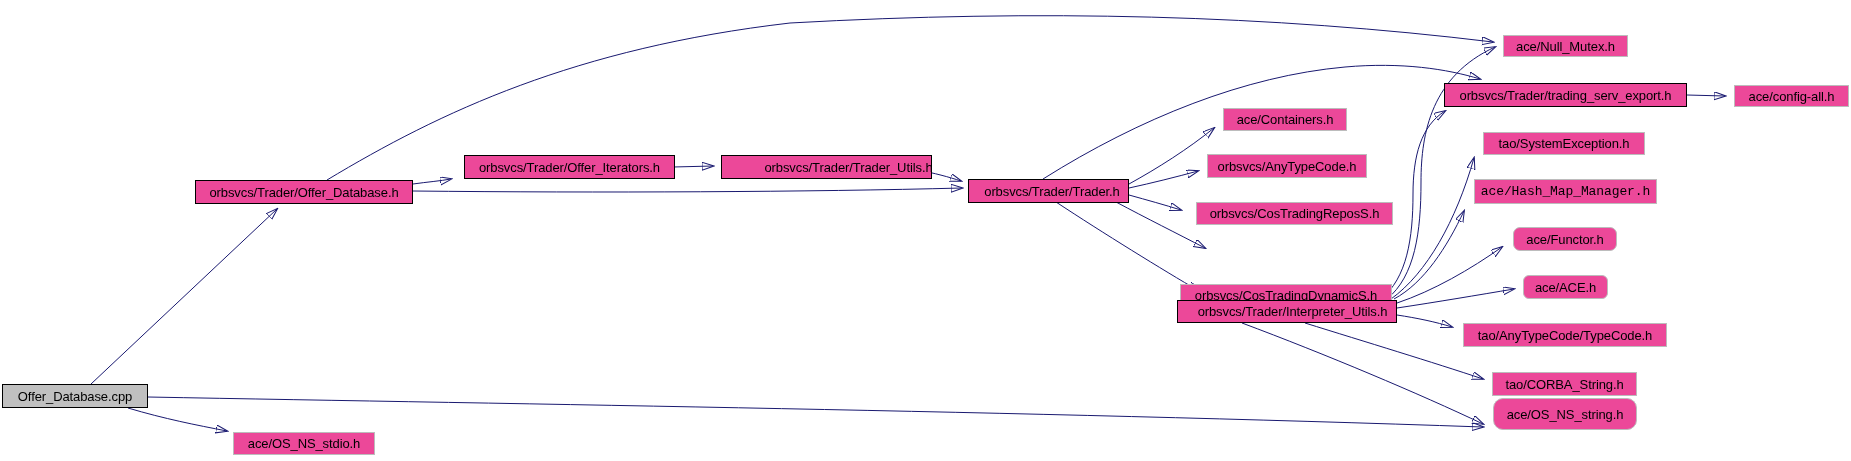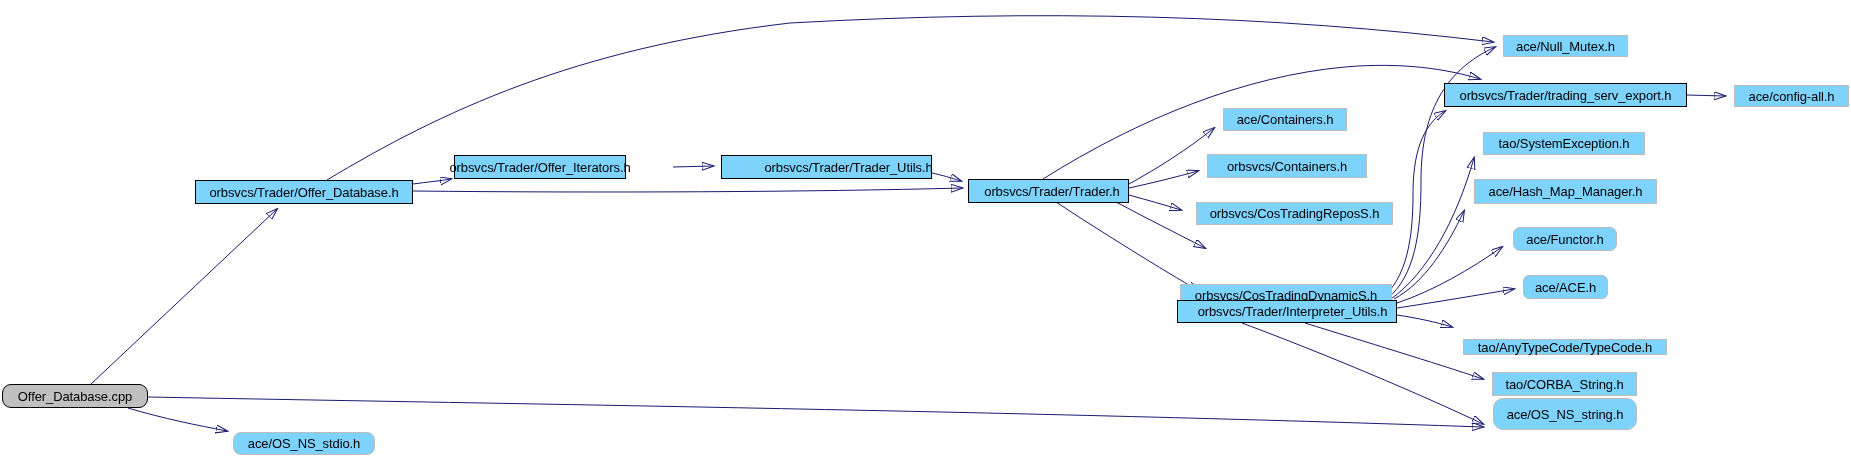--- a/index.html
+++ b/index.html
@@ -8,21 +8,21 @@
     width:1851px;height:461px;
     background:#ffffff;
     font-family:"Liberation Sans","DejaVu Sans",sans-serif;
     overflow:hidden;
   }
   .edge-layer{position:absolute;left:0;top:0;}
   .edge-layer path{fill:none;stroke:#191970;stroke-width:1;}
   .node{
     position:absolute;
     box-sizing:border-box;
-    background:#7dd3fc;
+    background:#ec4899;
     border:1px solid #bcbcbc;
     color:#000000;
     font-size:13px;
     line-height:1;
     display:flex;
     align-items:center;
     justify-content:center;
     white-space:nowrap;
     letter-spacing:-0.1px;
   }
@@ -60,35 +60,35 @@
         <path d="M1391,299 C1427,273 1456,221 1474,158" marker-end="url(#arrow)"></path>
         <path d="M1394,299 C1424,283 1447,247 1464,211" marker-end="url(#arrow)"></path>
         <path d="M1397,303 C1433,291 1471,269 1502,247" marker-end="url(#arrow)"></path>
         <path d="M1397,308 C1437,302 1478,295 1514,289" marker-end="url(#arrow)"></path>
         <path d="M1397,315 C1417,318 1436,322 1452,327" marker-end="url(#arrow)"></path>
         <path d="M1305,323 C1366,342 1432,362 1483,379" marker-end="url(#arrow)"></path>
         <path d="M1242,323 C1325,354 1420,394 1483,424" marker-end="url(#arrow)"></path>
       </g>
   </svg>
   <div id="nodes">
-      <div class="node root" style="left: 2px; top: 384px; width: 146px; height: 24px; border-radius: 9px;">Offer_Database.cpp</div>
-      <div class="node external" style="left: 233px; top: 432px; width: 142px; height: 23px; border-radius: 8px;">ace/OS_NS_stdio.h</div>
+      <div class="node root" style="left: 2px; top: 384px; width: 146px; height: 24px;">Offer_Database.cpp</div>
+      <div class="node external" style="left: 233px; top: 432px; width: 142px; height: 23px;">ace/OS_NS_stdio.h</div>
       <div class="node internal" style="left: 195px; top: 180px; width: 218px; height: 24px;">orbsvcs/Trader/Offer_Database.h</div>
-      <div class="node internal" style="left: 454px; top: 155px; width: 172px; height: 24px;">orbsvcs/Trader/Offer_Iterators.h</div>
+      <div class="node internal" style="left: 464px; top: 155px; width: 211px; height: 24px;">orbsvcs/Trader/Offer_Iterators.h</div>
       <div class="node internal" style="left: 721px; top: 155px; width: 211px; height: 24px; padding-left: 44px;">orbsvcs/Trader/Trader_Utils.h</div>
       <div class="node internal" style="left: 968px; top: 179px; width: 161px; height: 24px; padding-left: 7px;">orbsvcs/Trader/Trader.h</div>
       <div class="node external" style="left: 1223px; top: 108px; width: 124px; height: 23px;">ace/Containers.h</div>
-      <div class="node external" style="left: 1207px; top: 154px; width: 160px; height: 24px;">orbsvcs/Containers.h</div>
+      <div class="node external" style="left: 1207px; top: 154px; width: 160px; height: 24px;">orbsvcs/AnyTypeCode.h</div>
       <div class="node external" style="left: 1189px; top: 202px; width: 197px; height: 23px; margin-left: 7px;">orbsvcs/CosTradingReposS.h</div>
       <div class="node external" style="left: 1180px; top: 252px; width: 212px; height: 23px; margin-top: 32px;">orbsvcs/CosTradingDynamicS.h</div>
       <div class="node internal" style="left: 1177px; top: 300px; width: 220px; height: 23px; padding-left: 11px;">orbsvcs/Trader/Interpreter_Utils.h</div>
       <div class="node external" style="left: 1503px; top: 35px; width: 125px; height: 22px;">ace/Null_Mutex.h</div>
       <div class="node internal" style="left: 1444px; top: 83px; width: 243px; height: 24px;">orbsvcs/Trader/trading_serv_export.h</div>
       <div class="node external" style="left: 1734px; top: 85px; width: 115px; height: 22px;">ace/config-all.h</div>
       <div class="node external" style="left: 1483px; top: 132px; width: 162px; height: 23px;">tao/SystemException.h</div>
-      <div class="node external" style="left: 1474px; top: 179px; width: 183px; height: 25px;">ace/Hash_Map_Manager.h</div>
+      <div class="node external" style="left: 1474px; top: 179px; width: 183px; height: 25px; font-family: Liberation Mono, monospace;">ace/Hash_Map_Manager.h</div>
       <div class="node external" style="left: 1513px; top: 227px; width: 104px; height: 24px; border-radius: 7px;">ace/Functor.h</div>
       <div class="node external" style="left: 1523px; top: 275px; width: 85px; height: 24px; border-radius: 6px;">ace/ACE.h</div>
-      <div class="node external" style="left: 1463px; top: 323px; width: 204px; height: 16px; margin-top: 16px;">tao/AnyTypeCode/TypeCode.h</div>
+      <div class="node external" style="left: 1463px; top: 323px; width: 204px; height: 24px;">tao/AnyTypeCode/TypeCode.h</div>
       <div class="node external" style="left: 1492px; top: 372px; width: 145px; height: 24px;">tao/CORBA_String.h</div>
       <div class="node external" style="left: 1493px; top: 398px; width: 144px; height: 32px; border-radius: 10px;">ace/OS_NS_string.h</div>
     </div>
 </div>
 
 </body></html>

